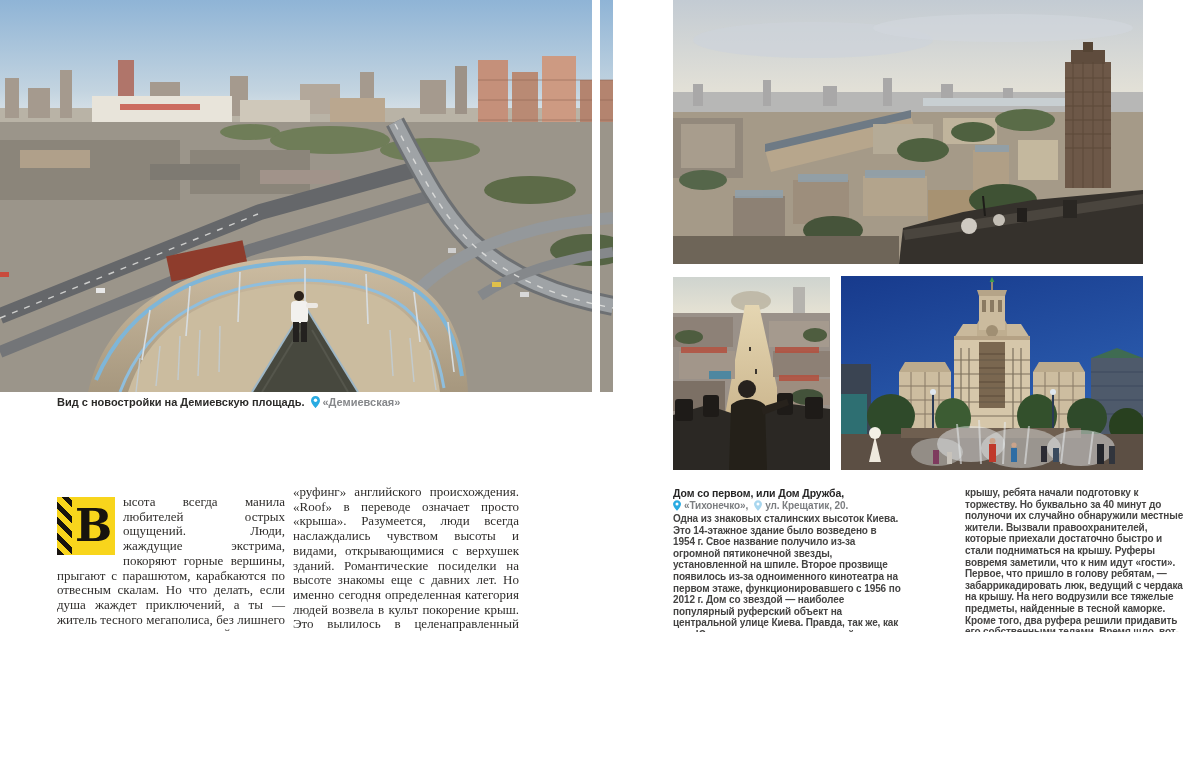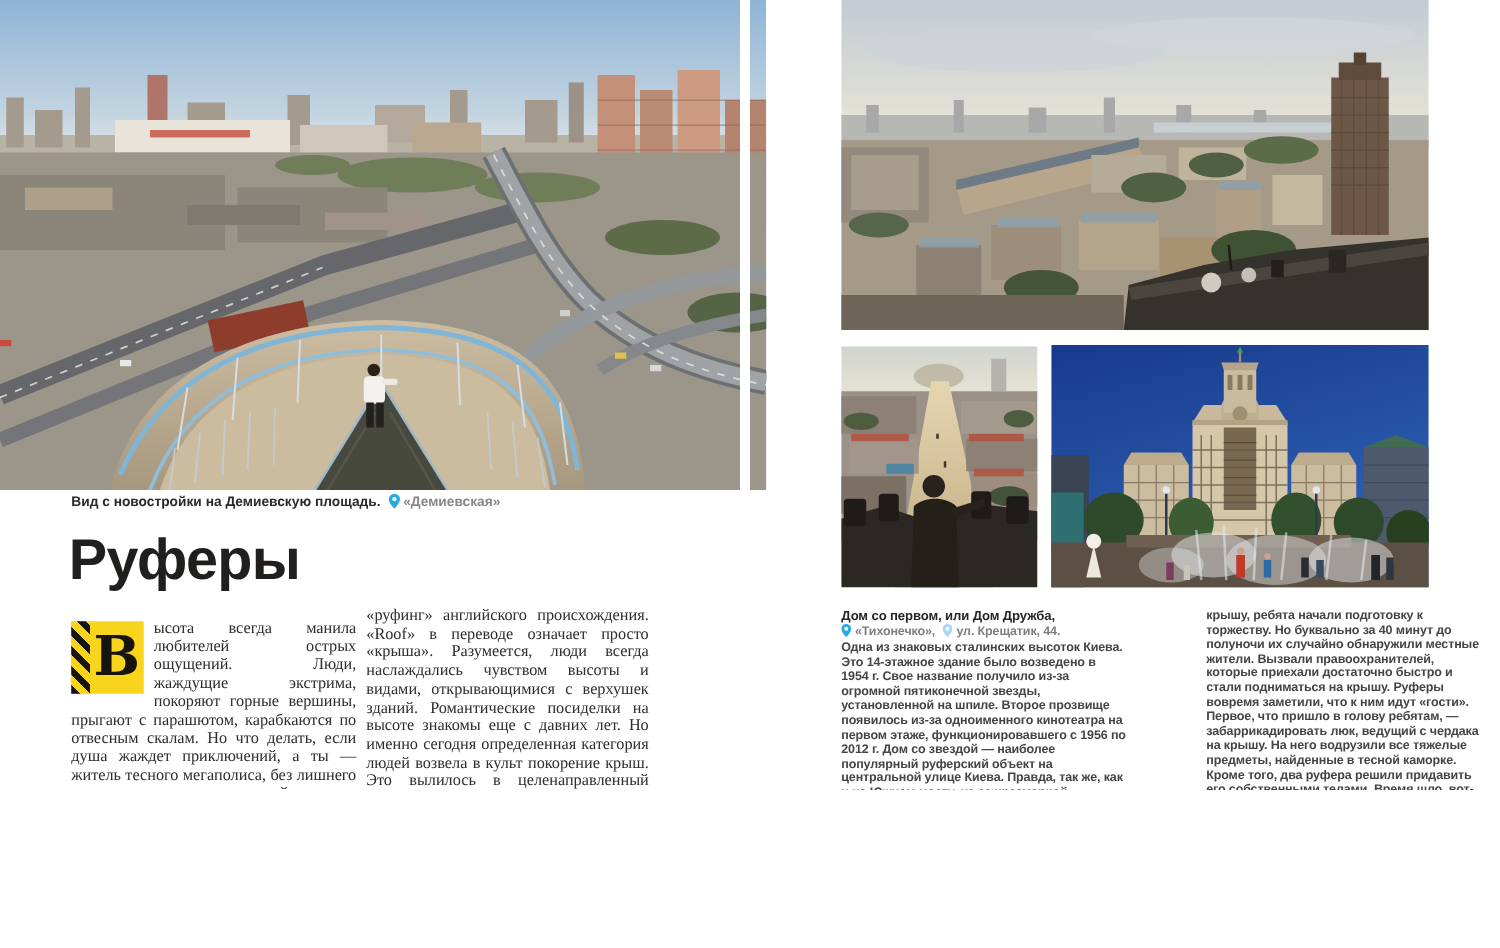--- a/index.html
+++ b/index.html
@@ -188,21 +188,20 @@
   </div>
   <div class="abs fold-line"></div>
 
   <div class="abs caption-left">
     <span class="cap-bold">Вид с новостройки на Демиевскую площадь.</span><span class="pin"><svg width="9" height="12" viewBox="0 0 9 12">
           <path d="M4.5 0 C2 0 0 2 0 4.4 C0 7.4 4.5 12 4.5 12 C4.5 12 9 7.4 9 4.4 C9 2 7 0 4.5 0 Z" fill="#29abe2"></path>
           <circle cx="4.5" cy="4.3" r="1.7" fill="#ffffff"></circle>
         </svg></span><span class="cap-station">«Демиевская»</span>
   </div>
 
-  <h1 class="abs title-left" style="margin:0;">Руферы</h1>
 
   <div class="abs bodycol col1-left">
     <span class="dropcap">
       <span class="stripes"></span>
       <span class="letter">В</span>
     </span>
     <span>ысота всегда манила любителей острых ощущений. Люди, жаждущие экстрима, покоряют горные вершины, прыгают с парашютом, карабкаются по отвесным скалам. Но что делать, если душа жаждет приключений, а ты — житель тесного мегаполиса, без лишнего времени и средств, погрязший в рутине серых будней? Последние годы в Киеве все большую популярность приобретает движение руферов, пришедшее к нам с прогрессивного Запада. Слово</span>
   </div>
 
   <div class="abs bodycol col2-left">
@@ -487,21 +486,21 @@
   </div>
 
   <div class="abs rcol col1-right">
     <div class="r-captitle">Дом со первом, или Дом Дружба,</div>
     <div class="r-capline2"><span class="pin" style="margin-left:0;"><svg width="8" height="11" viewBox="0 0 9 12">
             <path d="M4.5 0 C2 0 0 2 0 4.4 C0 7.4 4.5 12 4.5 12 C4.5 12 9 7.4 9 4.4 C9 2 7 0 4.5 0 Z" fill="#29abe2"></path>
             <circle cx="4.5" cy="4.3" r="1.7" fill="#ffffff"></circle>
           </svg></span><span>«Тихонечко»,</span><span class="pin"><svg width="8" height="11" viewBox="0 0 9 12">
             <path d="M4.5 0 C2 0 0 2 0 4.4 C0 7.4 4.5 12 4.5 12 C4.5 12 9 7.4 9 4.4 C9 2 7 0 4.5 0 Z" fill="#a9d7ef"></path>
             <circle cx="4.5" cy="4.3" r="1.7" fill="#ffffff"></circle>
-          </svg></span><span>ул. Крещатик, 44.</span></div>
+          </svg></span><span>ул. Крещатик, 20.</span></div>
     <div>Одна из знаковых сталинских высоток Киева. Это 14-этажное здание было возведено в 1954 г. Свое название получило из-за огромной пятиконечной звезды, установленной на шпиле. Второе прозвище появилось из-за одноименного кинотеатра на первом этаже, функционировавшего с 1956 по 2012 г. Дом со звездой — наиболее популярный руферский объект на центральной улице Киева. Правда, так же, как и на Южном мосту, из-за чрезмерной активности экстремалов здесь частично спилены пожарные лестницы. Несколько лет назад группа любителей высоты задумала отпраздновать на доминантном здании главной улицы Новый год, запустить фейерверк, а звезду на шпиле украсить гирляндами, подключить аккумуляторы… в общем, праздник планировался веселый. Тихонечко забравшись на</div>
   </div>
 
   <div class="abs rcol col2-right">
     <span>крышу, ребята начали подготовку к торжеству. Но буквально за 40 минут до полуночи их случайно обнаружили местные жители. Вызвали правоохранителей, которые приехали достаточно быстро и стали подниматься на крышу. Руферы вовремя заметили, что к ним идут «гости». Первое, что пришло в голову ребятам, — забаррикадировать люк, ведущий с чердака на крышу. На него водрузили все тяжелые предметы, найденные в тесной каморке. Кроме того, два руфера решили придавить его собственными телами. Время шло, вот-вот должен был наступить Новый год. Но вместо праздничного салюта и поздравлений ребята услышали из-под крышки люка истошный вой болгарки, вгрызающейся в металл. Пришлось сдаваться. Новогоднее празднование переместилось с крыши в райотдел. Но все хорошо, что хорошо кончается.</span>
   </div>
 
   <div class="abs pagenum pn-right">43</div>
 
 </div>

